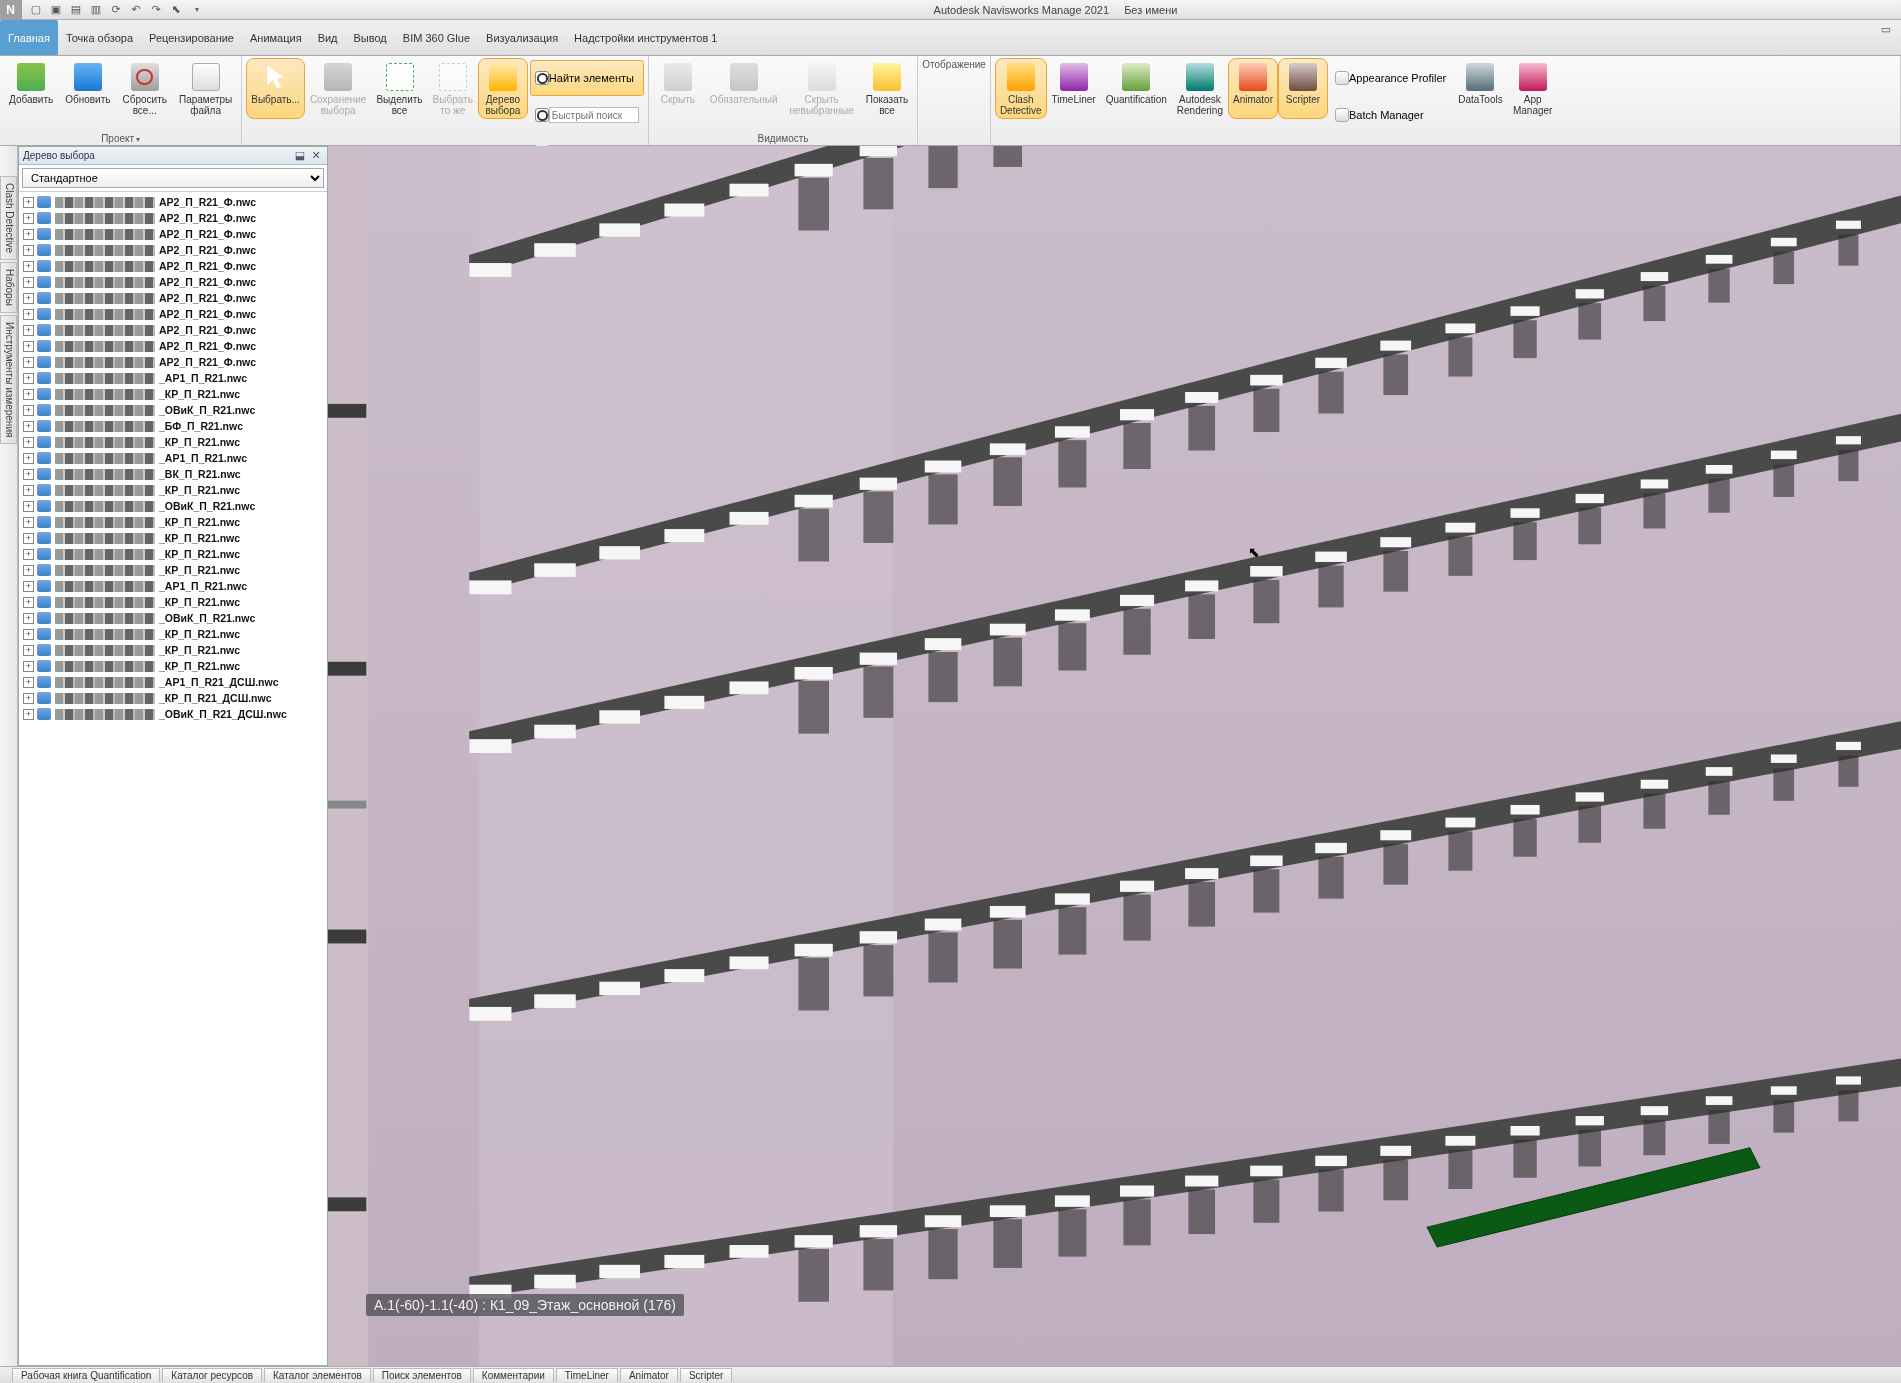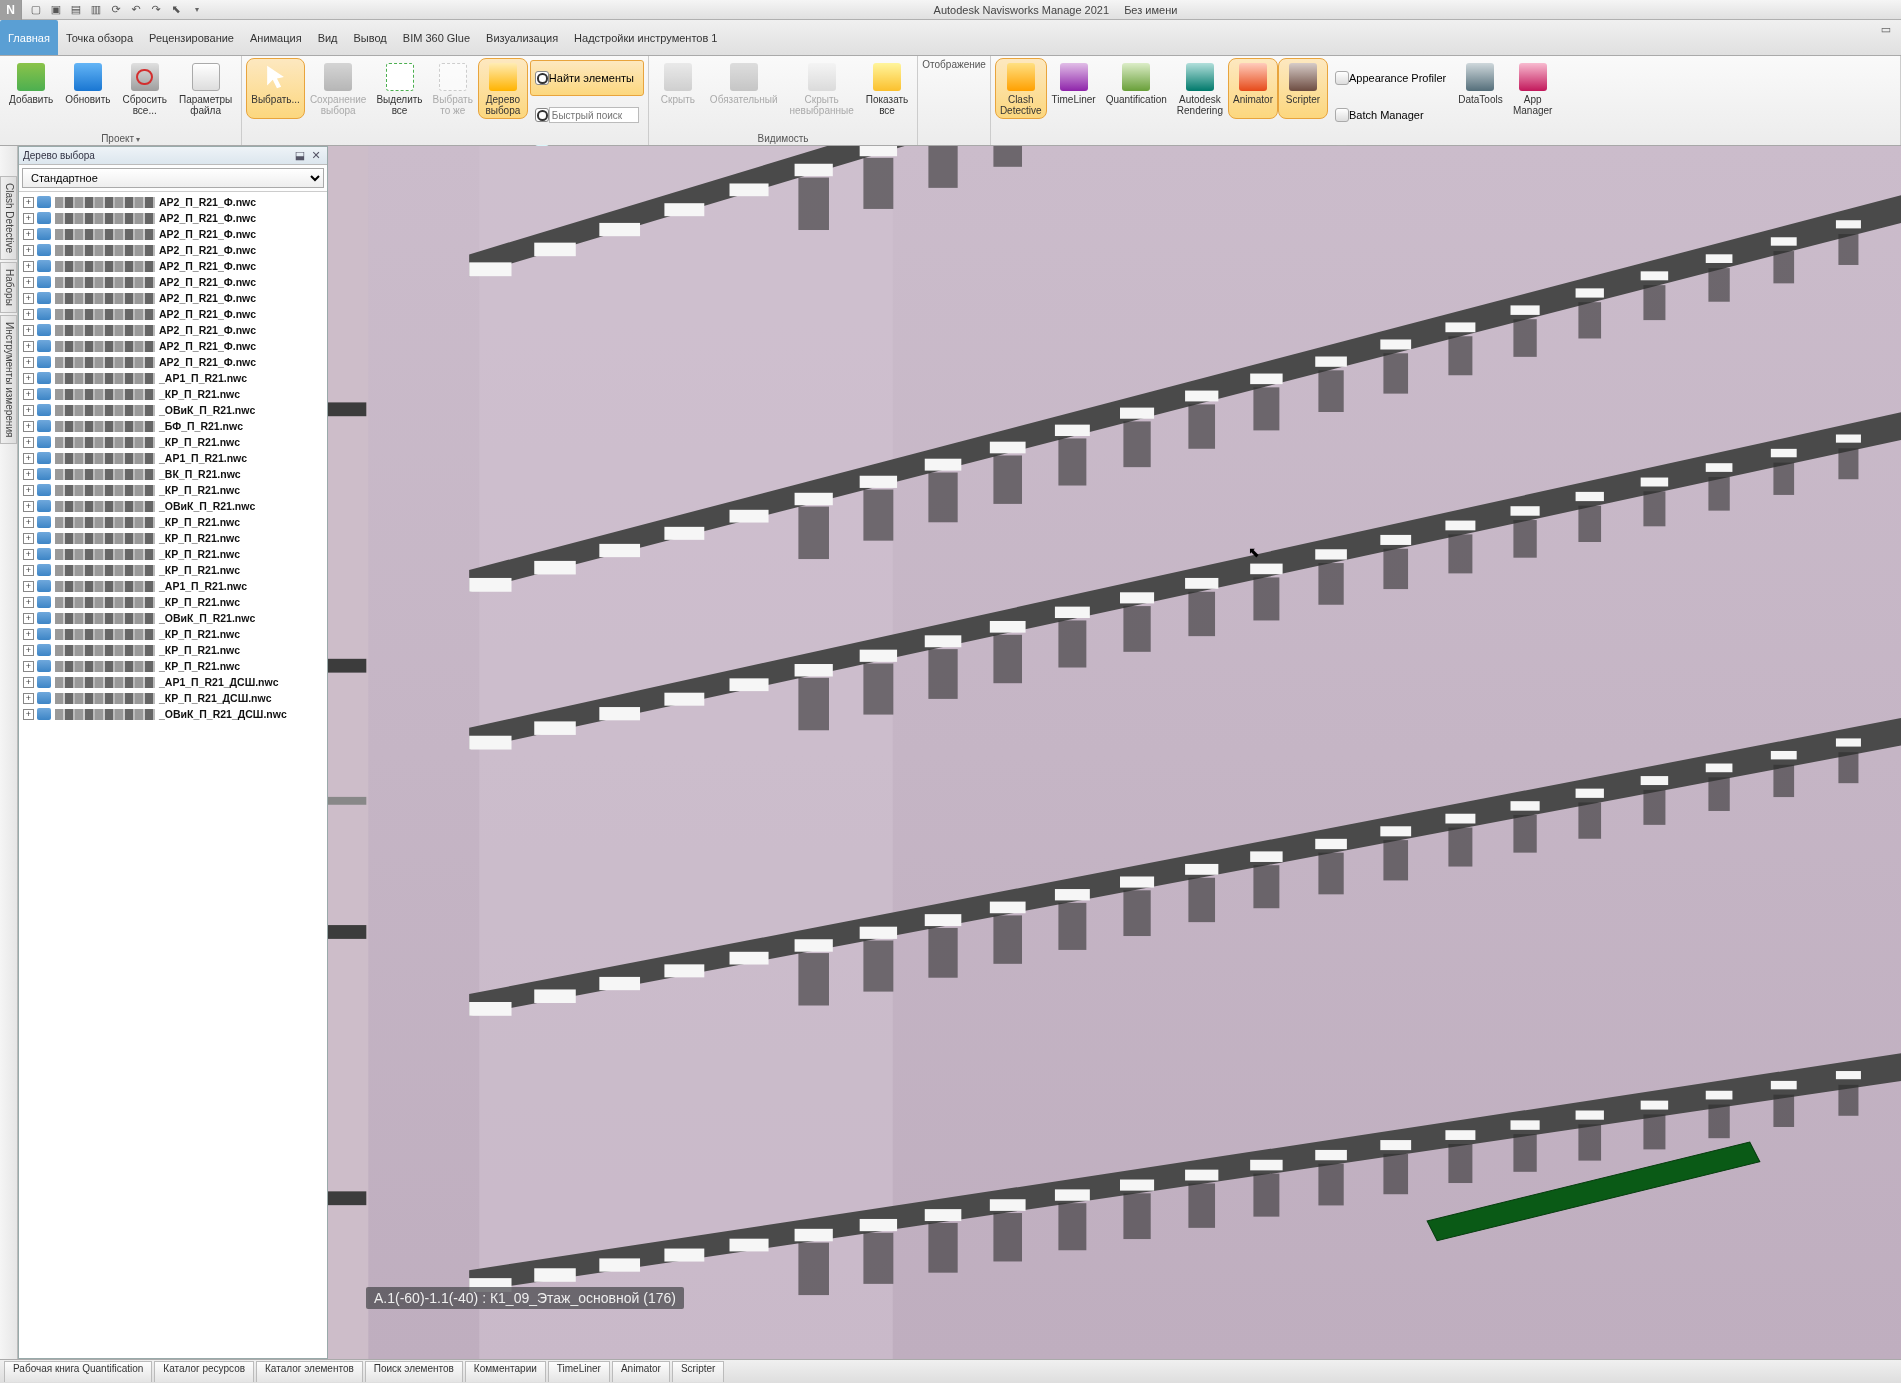--- a/index.html
+++ b/index.html
@@ -89,21 +89,21 @@
 .tree-icon { width: 14px; height: 12px; background: linear-gradient(#6fa8dc,#3d85c6); border-radius: 2px; margin-right: 4px; }
 .tree-blur { display:inline-block; width: 100px; height: 11px; margin-right: 4px; background: repeating-linear-gradient(90deg,#999,#999 8px,#ccc 8px,#ccc 10px,#666 10px,#666 18px,#bbb 18px,#bbb 20px); filter: blur(0.3px); }
 .tree-label { font-size: 10.5px; font-weight: bold; color: #111; }
 
 
 .viewport { flex: 1; position: relative; background: #c9bcc8; overflow: hidden; }
 .viewport svg { width: 100%; height: 100%; }
 .hint { position: absolute; left: 38px; bottom: 50px; background: rgba(70,70,75,0.72); color: #eee; padding: 3px 8px; font-size: 14px; border-radius: 2px; }
 
 
-.bottom-tabs { height: 24px; background: linear-gradient(#f0f0f0,#dedede); border-top: 1px solid #aaa; display: flex; gap: 2px; padding: 1px 4px; }
+.bottom-tabs { height: 17px; background: linear-gradient(#f0f0f0,#dedede); border-top: 1px solid #aaa; display: flex; gap: 2px; padding: 1px 12px; }
 .btab { padding: 1px 8px; background: linear-gradient(#fdfdfd,#e4e4e4); border: 1px solid #bbb; border-bottom: none; font-size: 10px; color: #333; cursor: pointer; }
 
 .dropdown-arrow::after { content:"▾"; font-size:8px; margin-left:2px; color:#666; }
 
 
 .fake-cursor { position: absolute; left: 920px; top: 398px; font-size: 14px; color: #000; pointer-events:none; }
 </style>
 </head>
 <body>
 

